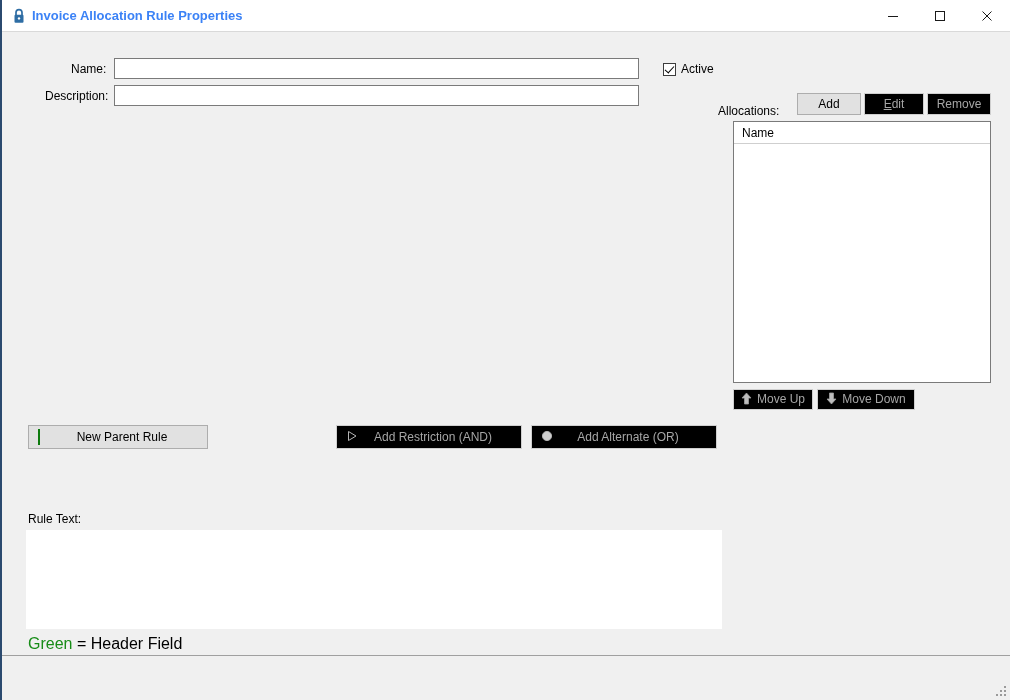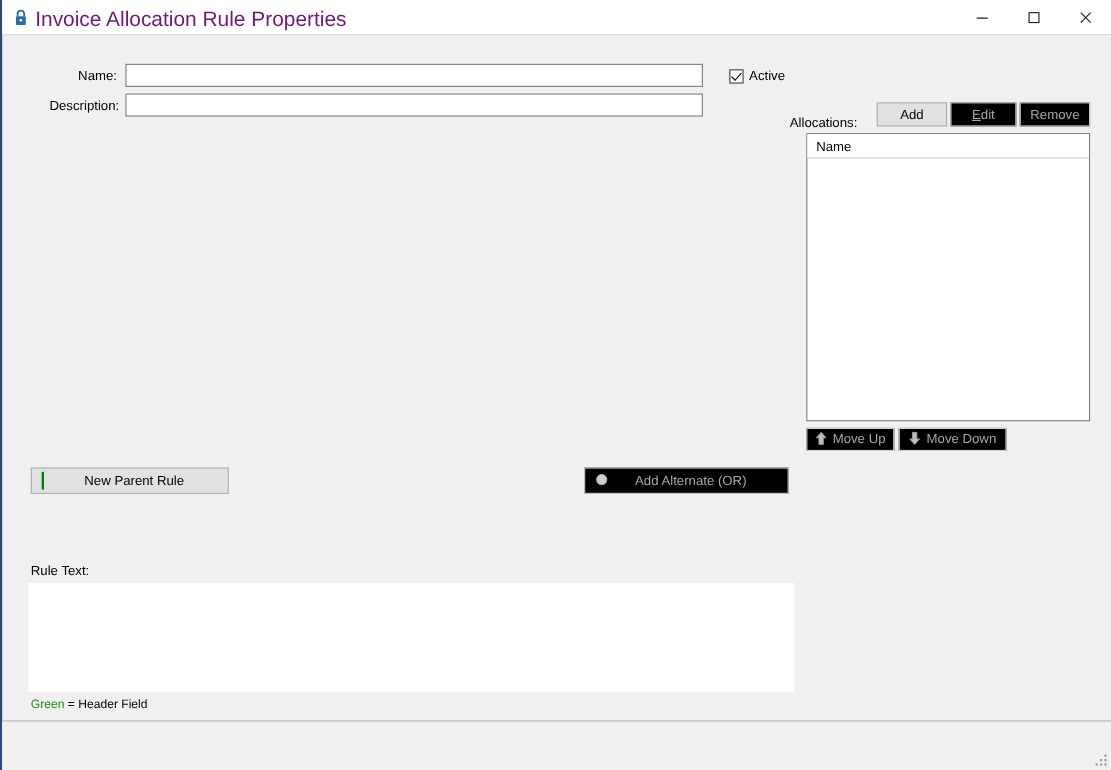--- a/index.html
+++ b/index.html
@@ -36,23 +36,24 @@
     border-bottom: 1px solid #d9d9d9;
   }
   #lock-icon {
     position: absolute;
     left: 10px; top: 8px;
     width: 14px; height: 16px;
   }
   #title-text {
     position: absolute;
     left: 30px; top: 8px;
-    font-size: 19px;
-    color: #701a75;
+    font-size: 13px;
+    color: #3b82f6;
     white-space: nowrap;
+    font-weight: bold;
   }
   .winbtn {
     position: absolute;
     top: 0;
     width: 46px;
     height: 31px;
     background: transparent;
     border: none;
     padding: 0;
     cursor: default;
@@ -241,21 +242,21 @@
     font-family: "Liberation Sans", sans-serif;
     font-size: 12px;
     padding: 4px;
     resize: none;
     outline: none;
   }
 
   #legend {
     position: absolute;
     left: 26px; top: 635px;
-    font-size: 11px;
+    font-size: 16px;
     white-space: nowrap;
   }
   #legend-green { color: #178c17; }
   #legend-rest { color: #000; }
 
   
   #footer-sep {
     position: absolute;
     left: 0; top: 655px;
     width: 1008px; height: 1px;
@@ -345,20 +346,28 @@
     </span><span>Move Down</span>
   </button>
 
   <button class="btn" id="btn-newparent">
     <span class="ico-slot">
       <span class="green-sq"></span>
     </span>
     <span class="btn-text-center">New Parent Rule</span>
   </button>
 
+  <button class="btn disabled" id="btn-addrestr">
+    <span class="ico-slot">
+      <svg width="12" height="12" viewBox="0 0 12 12">
+        <path d="M2.5 1.5 L10 6 L2.5 10.5 Z" fill="none" stroke="#b4b4b4" stroke-width="1"></path>
+      </svg>
+    </span>
+    <span class="btn-text-center">Add Restriction (AND)</span>
+  </button>
 
   <button class="btn disabled" id="btn-addalt">
     <span class="ico-slot">
       <svg width="12" height="12" viewBox="0 0 12 12">
         <circle cx="6" cy="6" r="4.6" fill="#cfcfcf" stroke="#b0b0b0" stroke-width="1"></circle>
       </svg>
     </span>
     <span class="btn-text-center">Add Alternate (OR)</span>
   </button>
 

